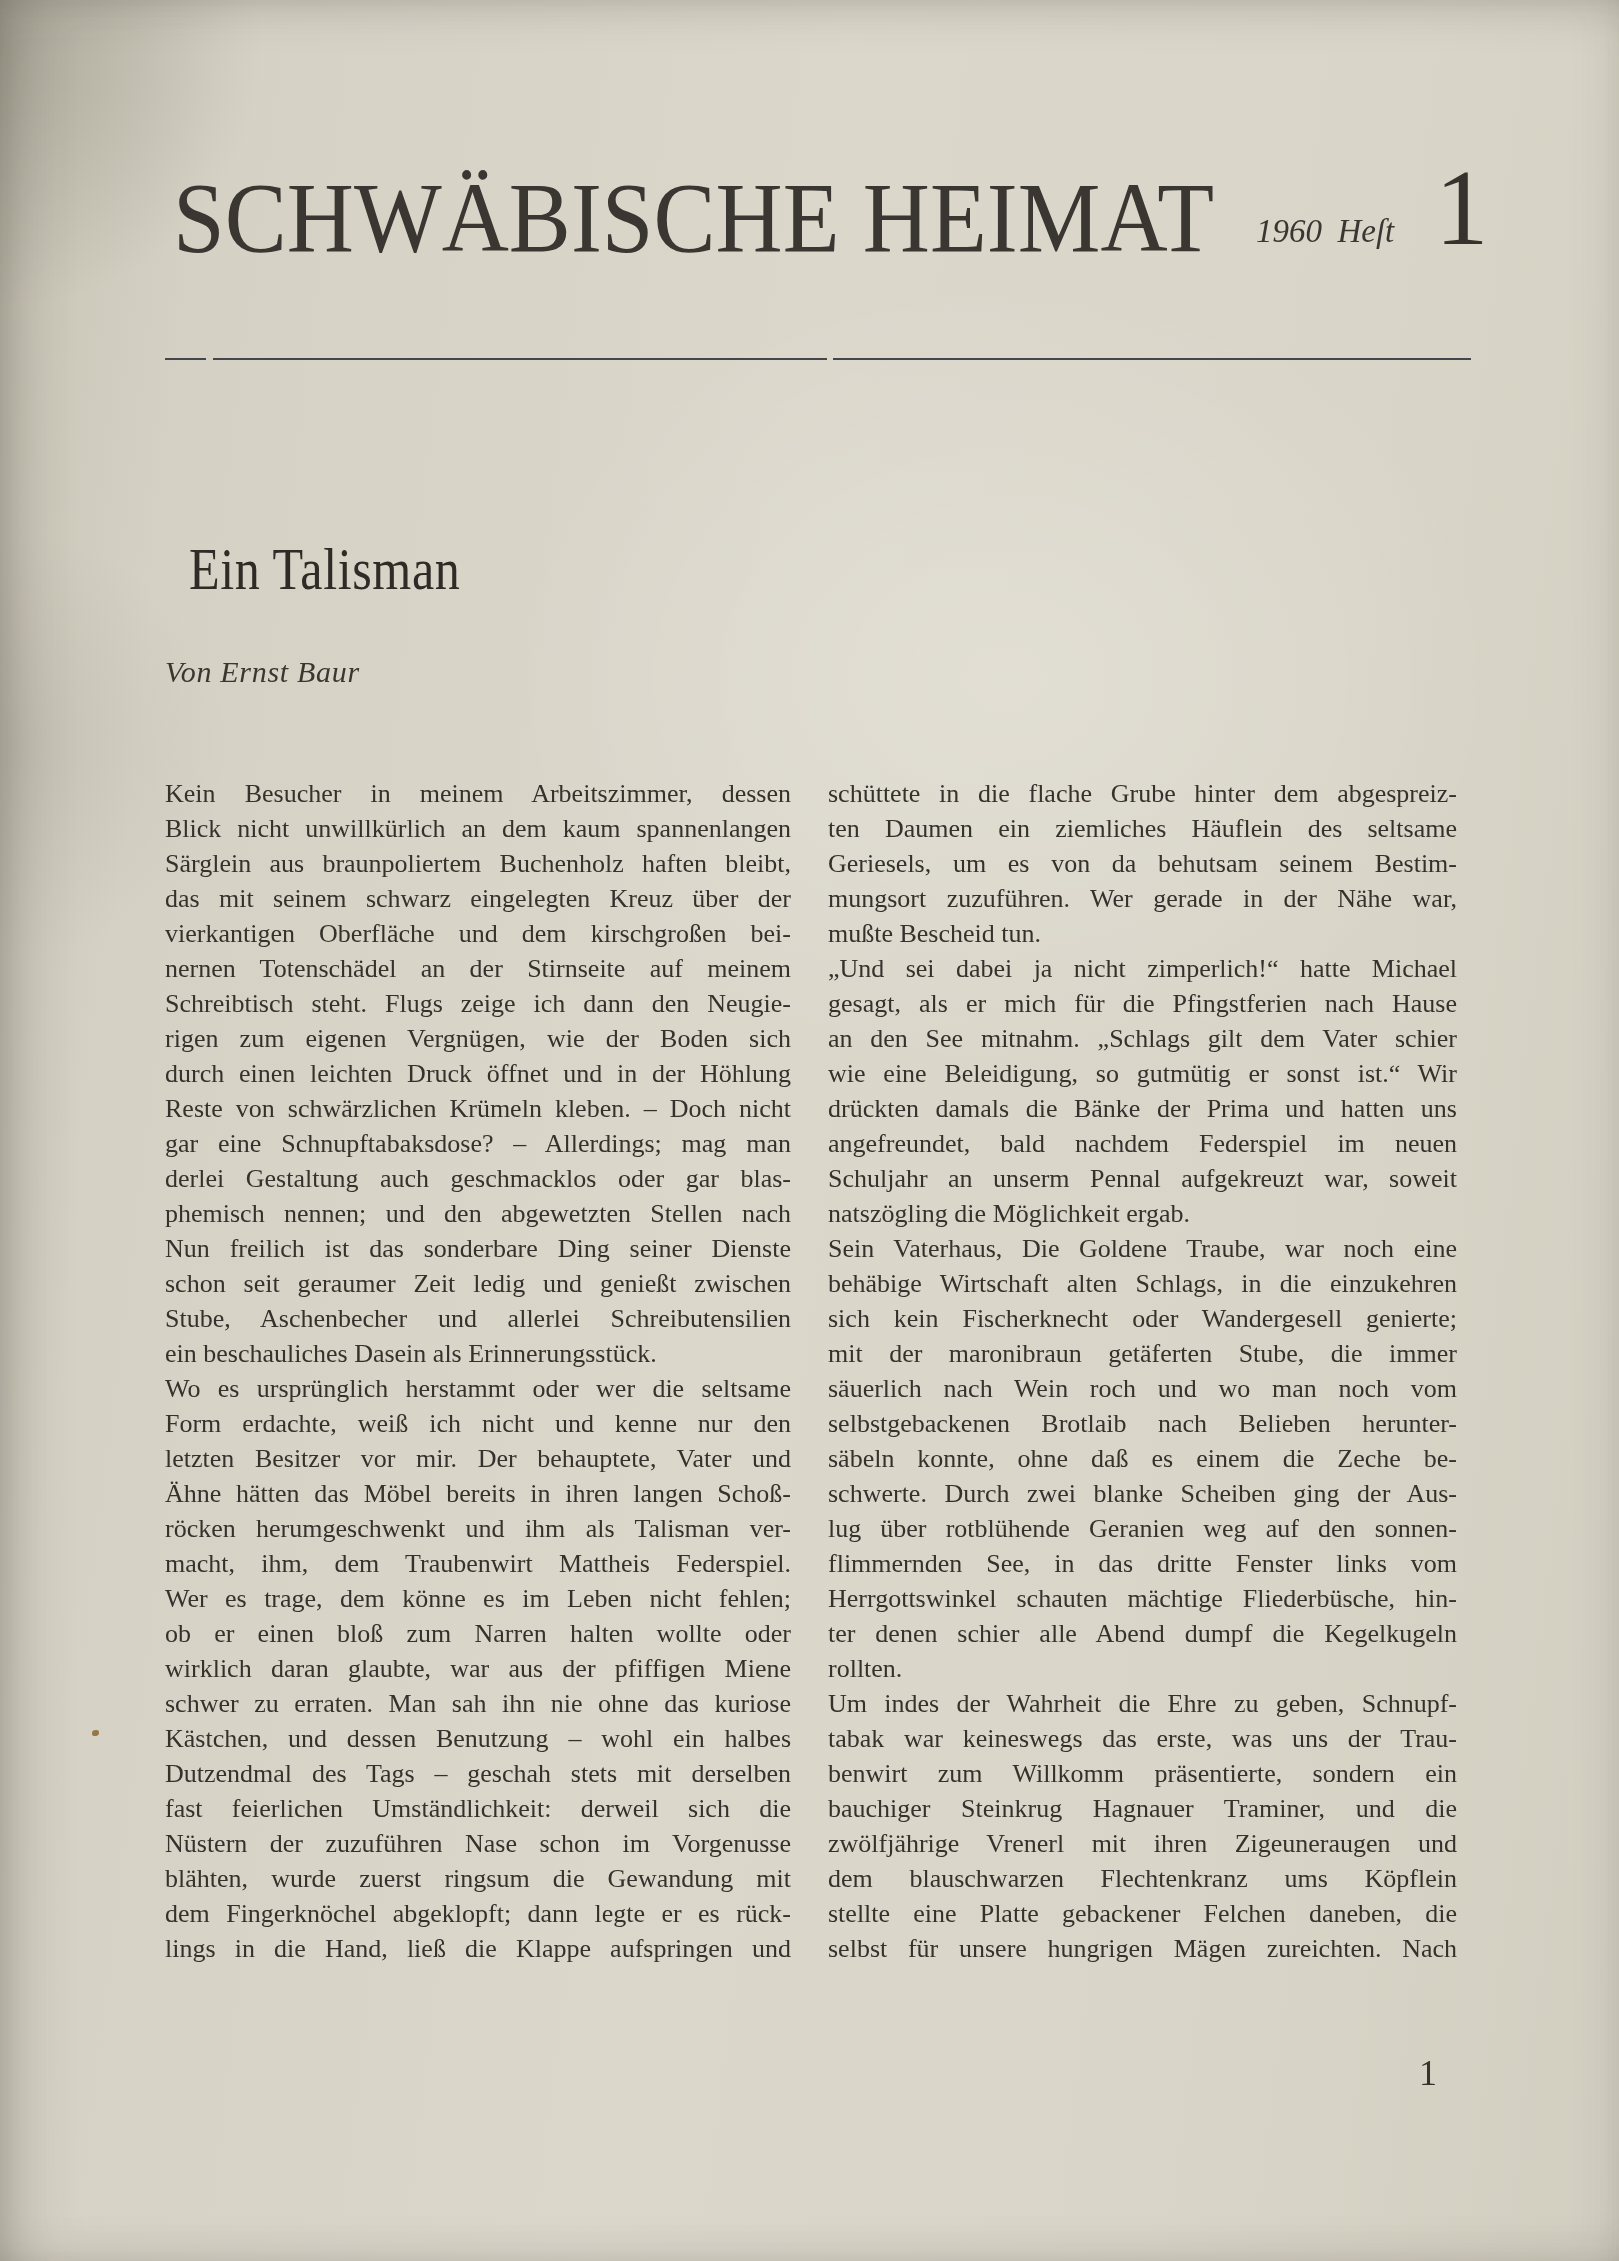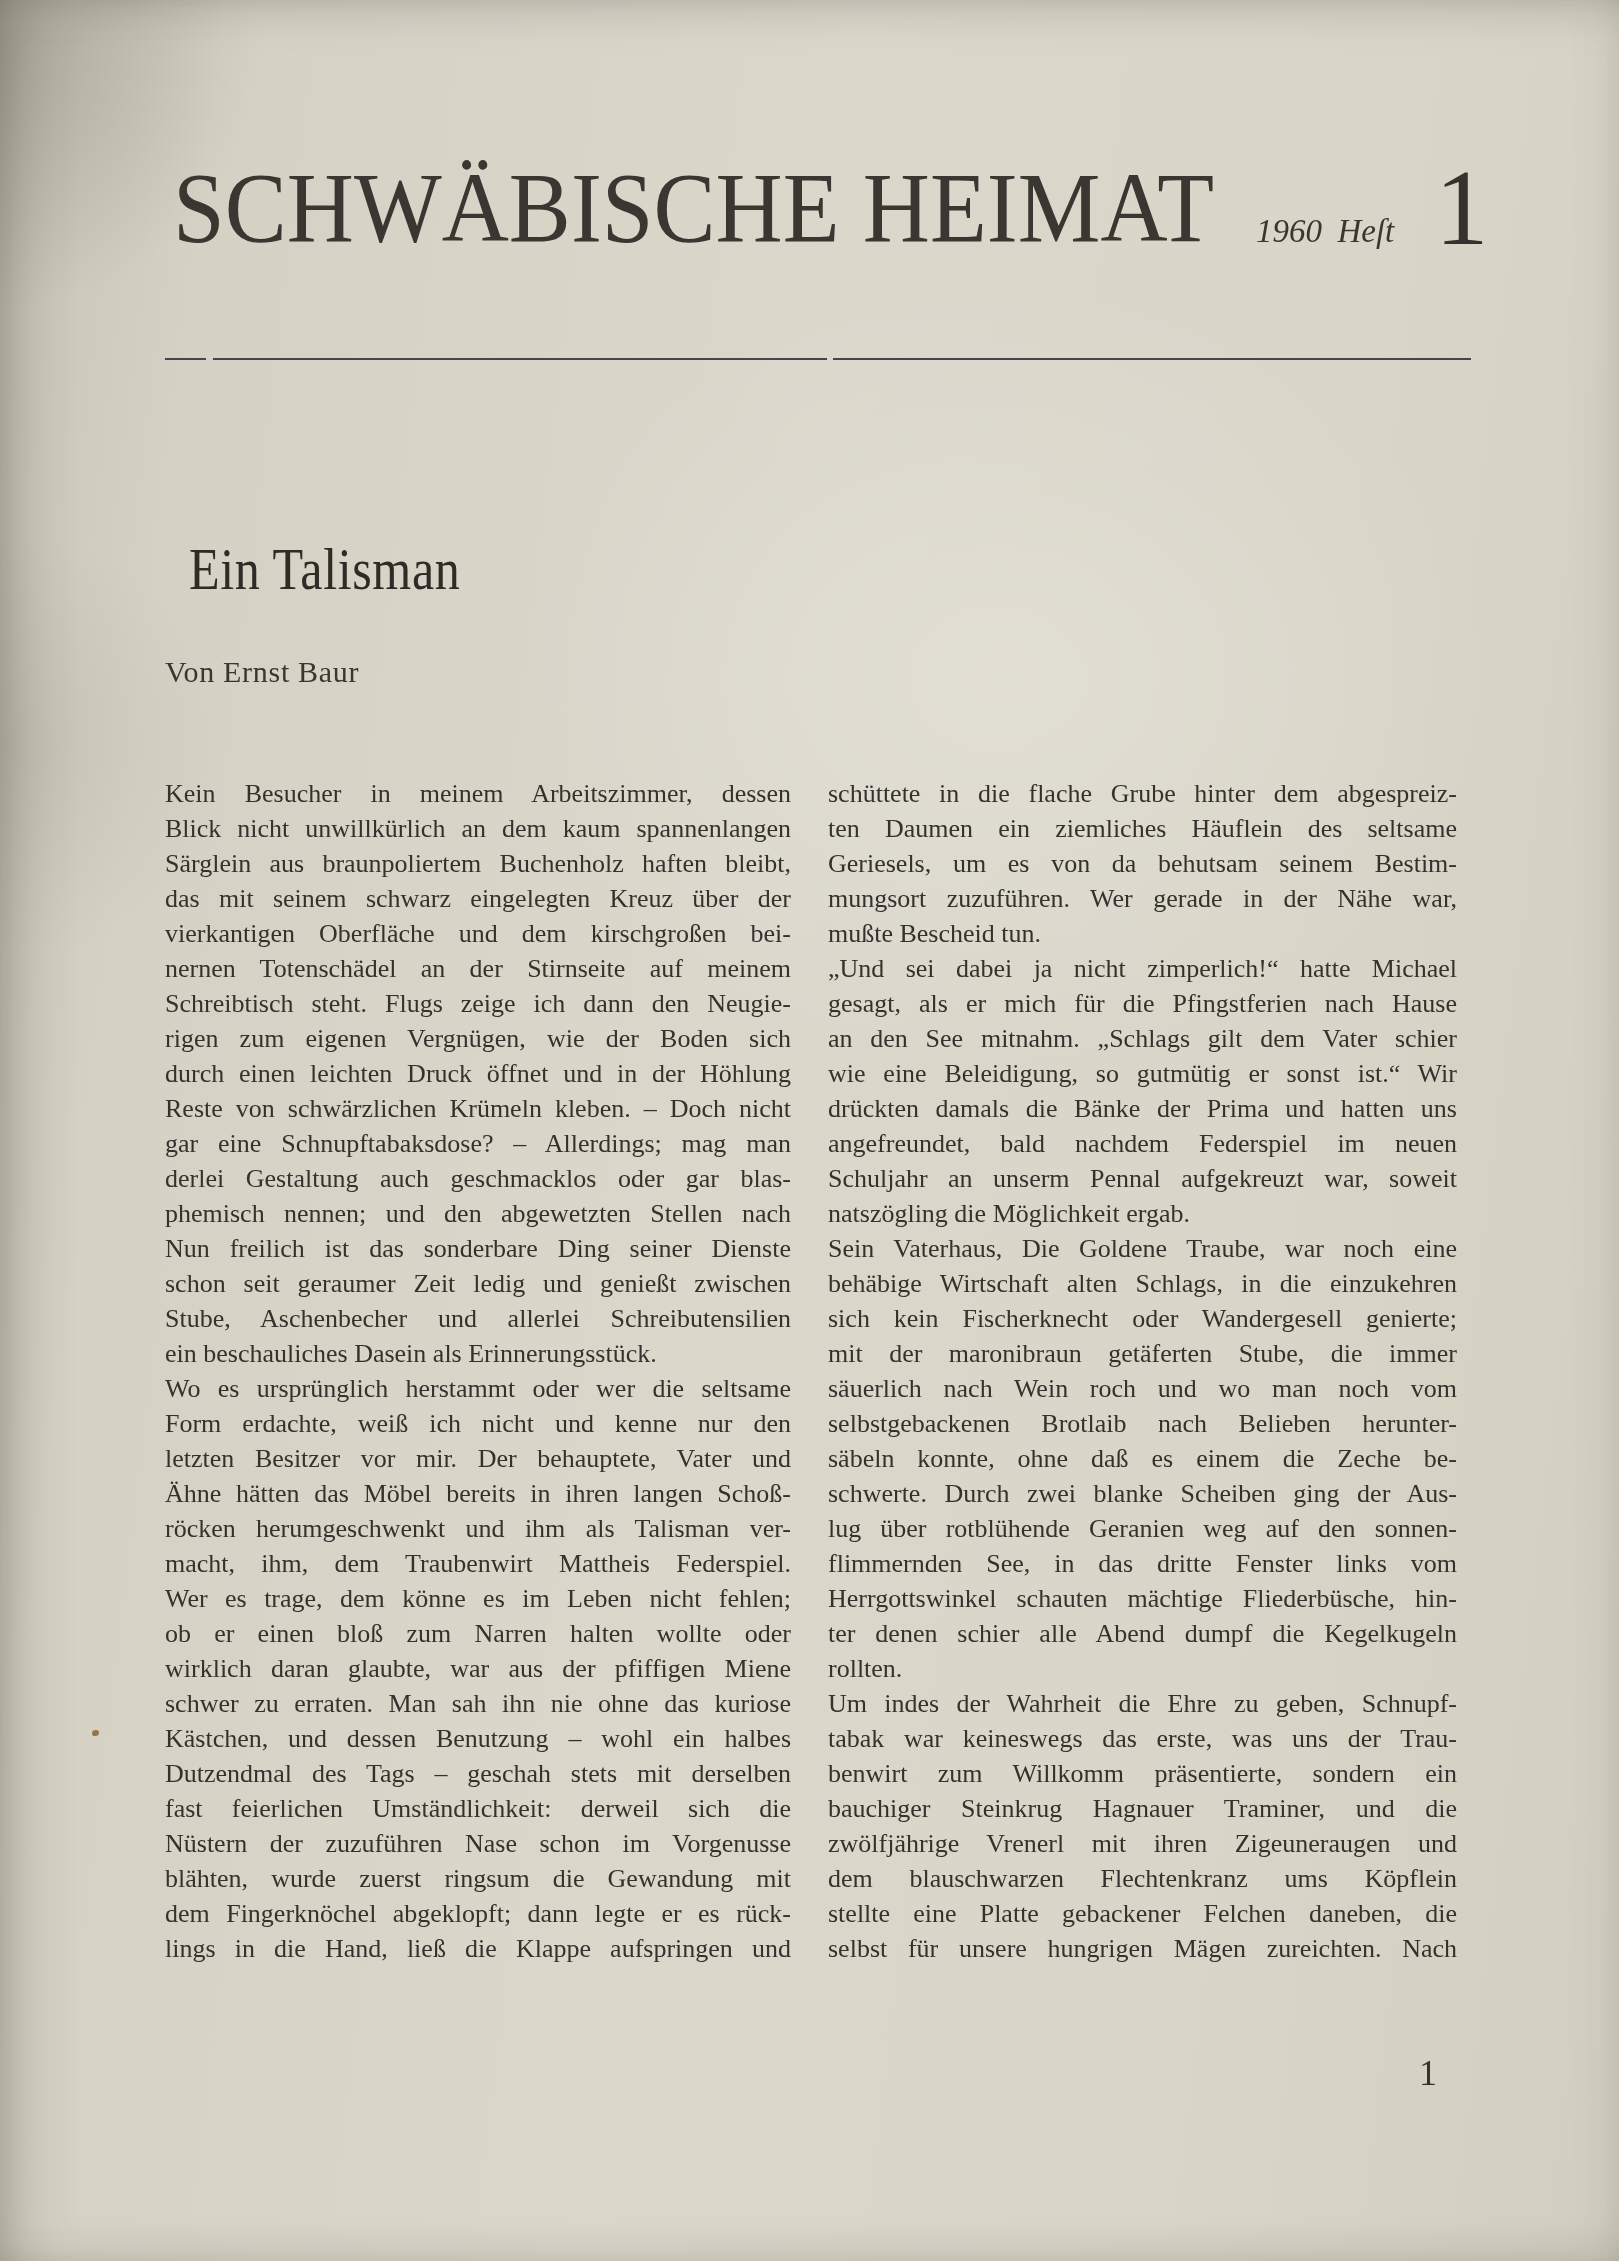--- a/index.html
+++ b/index.html
@@ -17,21 +17,21 @@
   }
   .page::after{
     content:"";position:absolute;inset:0;pointer-events:none;
     box-shadow:
       inset 40px 0 69px -40px rgba(70,68,58,0.45),
       inset -29px 0 61px -43px rgba(70,68,58,0.22),
       inset 0 32.5px 61px -43px rgba(70,68,58,0.28),
       inset 0 -32.5px 61px -47px rgba(70,68,58,0.18);
   }
   .masthead-title{
-    position:absolute;left:173px;top:158px;
+    position:absolute;left:173px;top:168px;
     font-size:100px;line-height:1;color:#3a3733;white-space:nowrap;
   }
   .masthead-title .squeeze{display:inline-block;transform:scaleX(0.93);transform-origin:0 0;}
   .masthead-issue{
     position:absolute;left:1256px;top:215px;
     font-style:italic;font-size:33px;line-height:1;color:#3a3733;
     white-space:nowrap;word-spacing:7.2px;
   }
   .masthead-number{
     position:absolute;left:1435px;top:155px;
@@ -42,21 +42,21 @@
     background:linear-gradient(to right,
       #45454d 0px,#45454d 41px,
       rgba(0,0,0,0) 41px,rgba(0,0,0,0) 48px,
       #45454d 48px,#45454d 662px,
       rgba(0,0,0,0) 662px,rgba(0,0,0,0) 668px,
       #45454d 668px,#45454d 100%);
   }
   .article-head{position:absolute;left:165px;width:1306px;text-align:left;}
   .article-title{top:540px;font-size:59px;line-height:1;color:#2f2c27;}
   .article-title .squeeze{display:inline-block;transform:scaleX(0.85);transform-origin:50% 100%;letter-spacing:0.7px;}
-  .article-byline{top:657px;font-size:30px;line-height:1;color:#3a3731;letter-spacing:0.7px;}
+  .article-byline{top:657px;font-size:30px;line-height:1;font-style:italic;color:#3a3731;letter-spacing:0.7px;}
   .col{
     position:absolute;top:776px;width:626px;
     font-size:26px;color:#35322d;
   }
   .col-left{left:165px;}
   .col-right{left:828px;width:629px;}
   .line{
     height:35px;line-height:35px;
     text-align:justify;text-align-last:justify;
     overflow:visible;white-space:normal;

